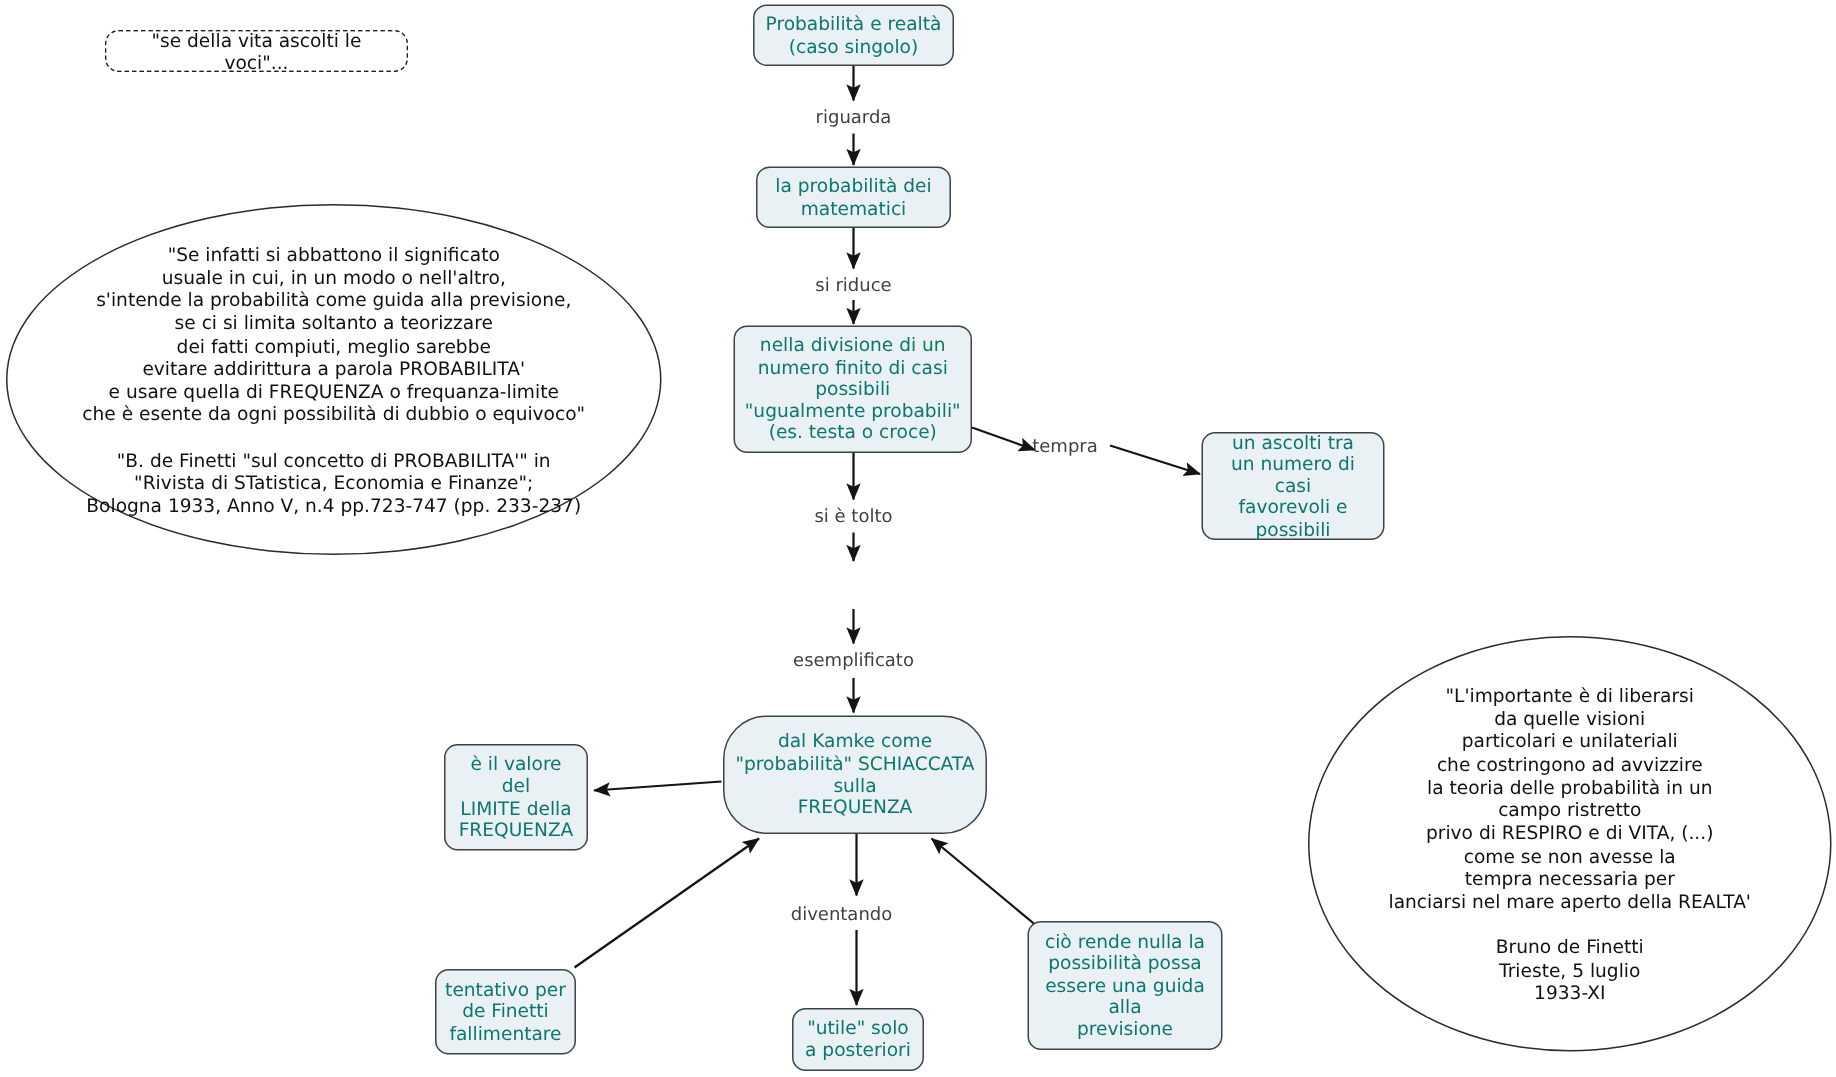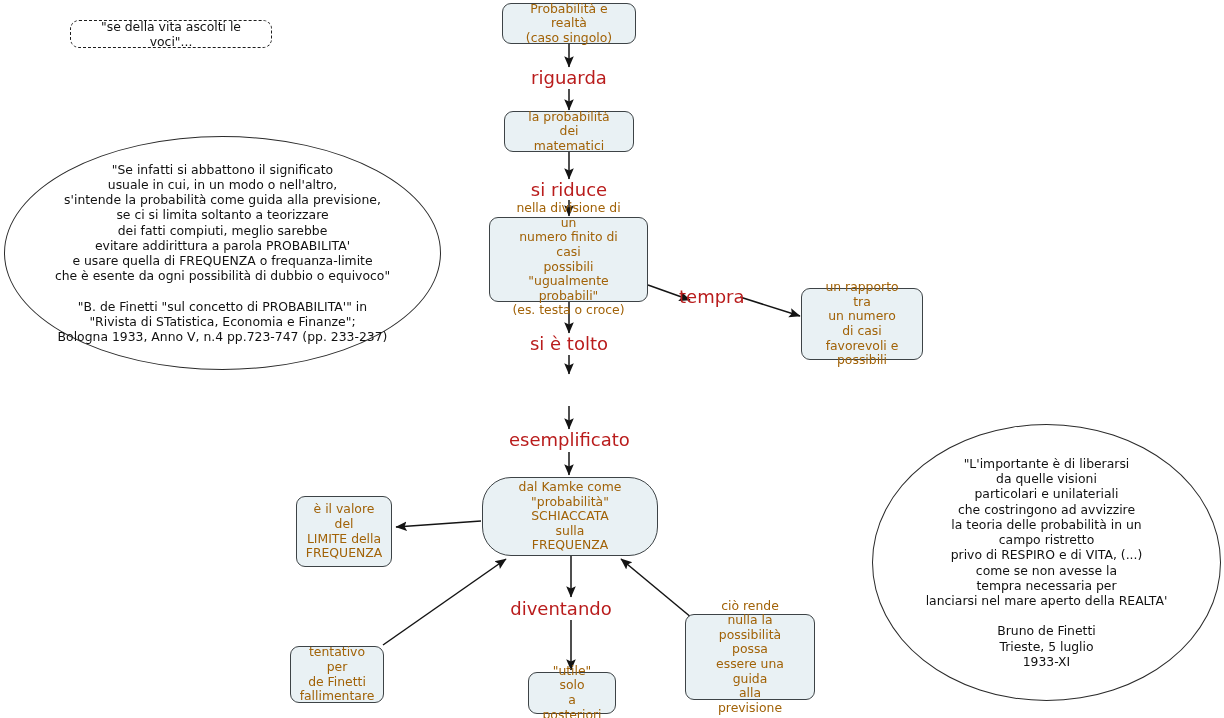--- a/index.html
+++ b/index.html
@@ -33,23 +33,23 @@
     box-sizing: border-box;
     background: #e9f1f4;
     border: 1.4px solid #3d4346;
     border-radius: 9px;
     display: flex;
     align-items: center;
     justify-content: center;
     text-align: center;
     font-size: 12.4px;
     line-height: 14.6px;
-    color: #a16207;
+    color: #0f766e;
     white-space: pre-line;
-    padding: 2px 20px;
+    padding: 2px 5px;
   }
   .note-dashed {
     position: absolute;
     box-sizing: border-box;
     background: #ffffff;
     border: 1.6px dashed #1d1d1d;
     border-radius: 9px;
     display: flex;
     align-items: center;
     justify-content: center;
@@ -69,23 +69,23 @@
     align-items: center;
     justify-content: center;
     text-align: center;
     font-size: 12.4px;
     line-height: 15.2px;
     color: #111111;
     white-space: pre-line;
   }
   .edge-label {
     position: absolute;
-    font-size: 18px;
+    font-size: 12px;
     line-height: 14px;
-    color: #b91c1c;
+    color: #404040;
     text-align: center;
     white-space: nowrap;
     background: transparent;
   }
 </style>
 </head>
 <body>
 
 <div id="canvas">
 
@@ -175,21 +175,21 @@
 
   <div class="node" style="left:489px; top:217px; width:159px; height:85px;">
     <span>nella divisione di un
 numero finito di casi
 possibili
 "ugualmente probabili"
 (es. testa o croce)</span>
   </div>
 
   <div class="node" style="left:801px; top:288px; width:122px; height:72px;">
-    <span>un rapporto tra
+    <span>un ascolti tra
 un numero di casi
 favorevoli e
 possibili</span>
   </div>
 
 
   <div class="node" style="left:482px; top:477px; width:176px; height:79px;border-radius:29px;">
     <span>dal Kamke come
 "probabilità" SCHIACCATA
 sulla

